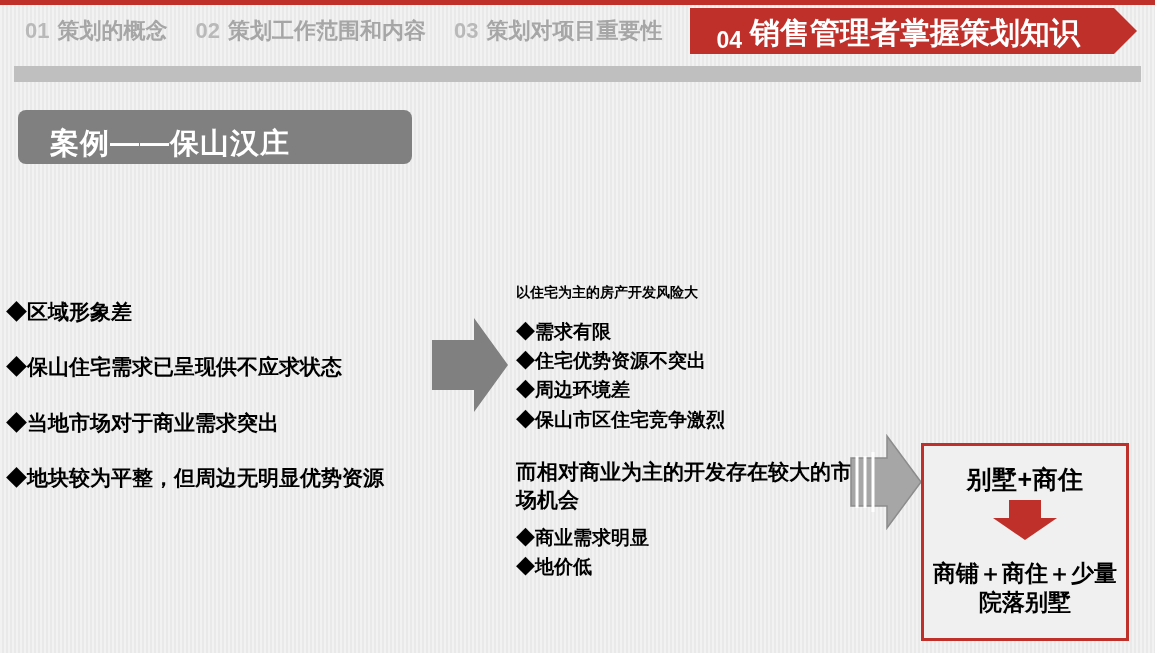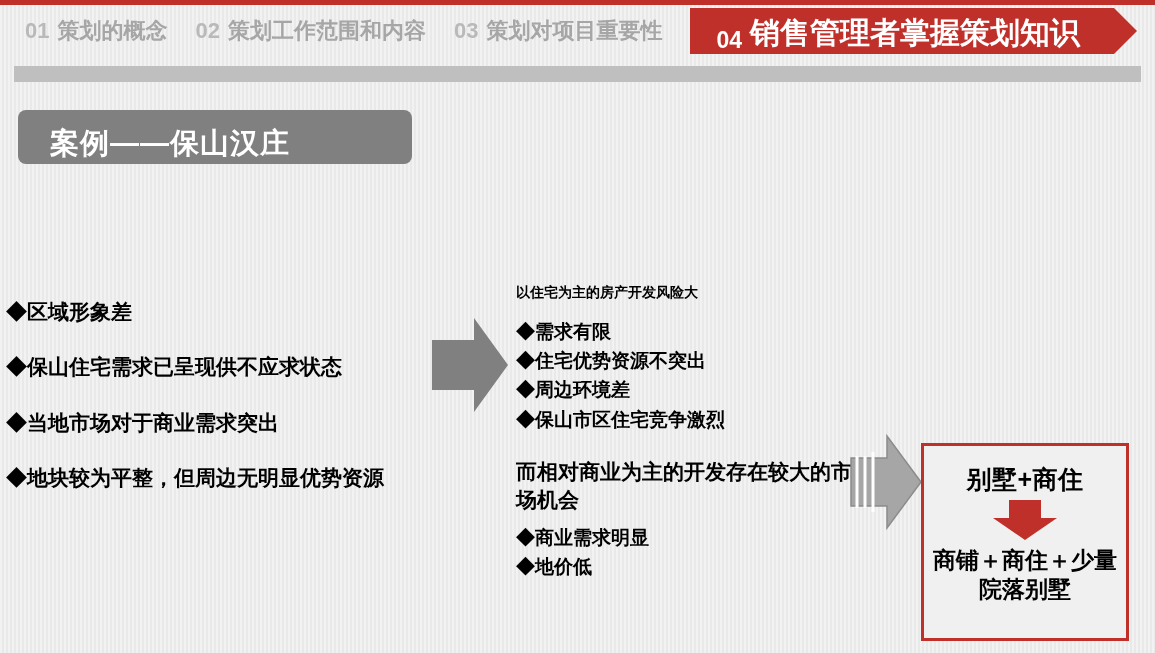--- a/index.html
+++ b/index.html
@@ -122,21 +122,21 @@
     background: #f0f0f0;
     display: flex; flex-direction: column; align-items: center;
   }
   .result-top {
     font-size: 25px; font-weight: bold; color: #000000;
     margin-top: 17px; letter-spacing: 0.5px;
   }
   .result-arrow { margin-top: 4px; }
   .result-bottom {
     font-size: 23px; font-weight: bold; color: #000000;
-    text-align: center; line-height: 1.28; margin-top: 6px;
+    text-align: center; line-height: 1.28; margin-top: 19px;
   }
 </style>
 </head>
 <body>
 
 <div class="slide">
 
   <div class="top-rule"></div>
 
   <div class="nav">

